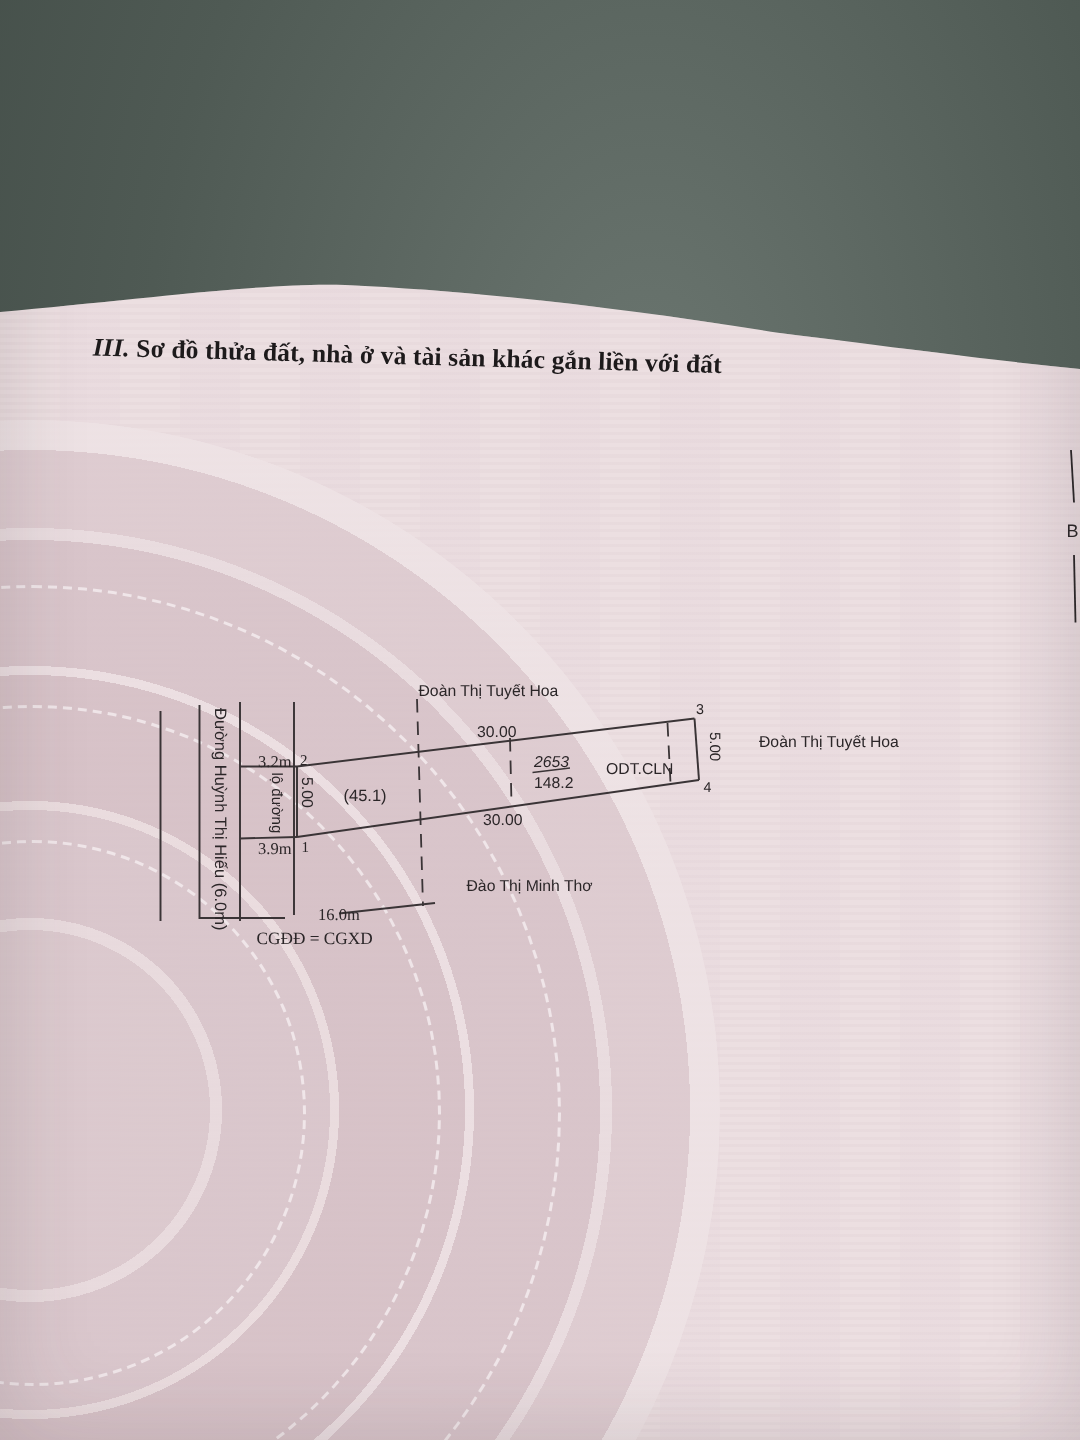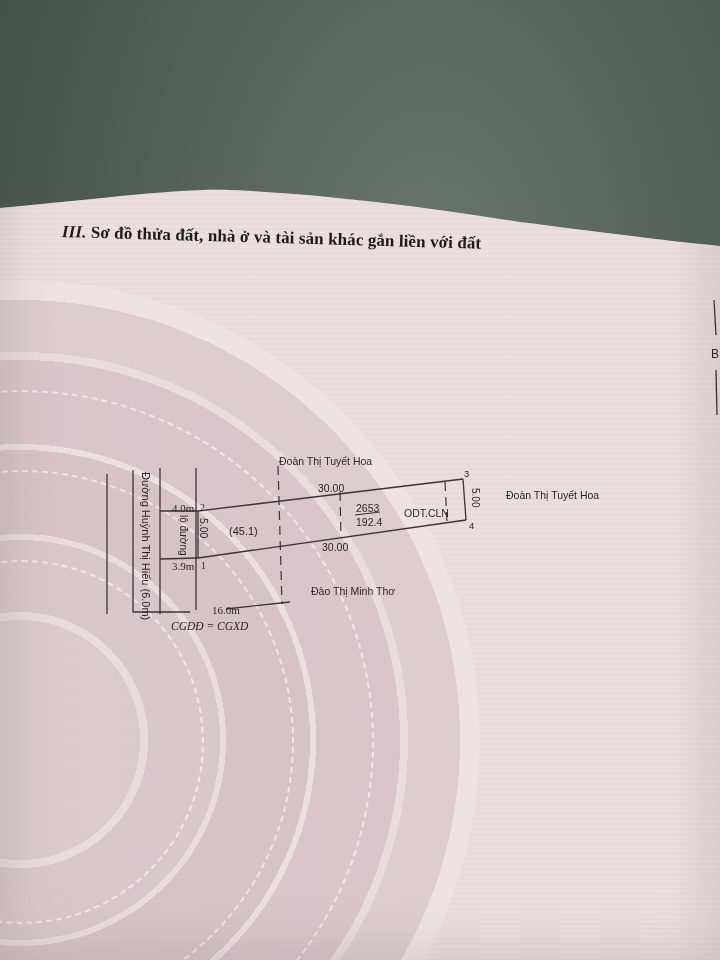--- a/index.html
+++ b/index.html
@@ -97,34 +97,34 @@
     </g>
     <g stroke="#3a3436" stroke-width="1.2" fill="none" stroke-dasharray="9,6">
       <line x1="278" y1="466" x2="282" y2="604"></line>
       <line x1="340" y1="492" x2="341" y2="536"></line>
       <line x1="445" y1="482" x2="447" y2="522"></line>
     </g>
     <line x1="355" y1="515" x2="380" y2="512" stroke="#3a3436" stroke-width="1"></line>
   </svg>
 
   <div class="lbl vert" style="left:152px;top:472px;font-size:11px;">Đường Huỳnh Thị Hiếu (6.0m)</div>
-  <div class="lbl serif" style="left:172px;top:502px;font-size:11px;">4.0m</div>
+  <div class="lbl serif" style="left:172px;top:502px;font-size:11px;">3.2m</div>
   <div class="lbl serif" style="left:172px;top:560px;font-size:11px;">3.9m</div>
   <div class="lbl serif" style="left:200px;top:502px;font-size:10px;">2</div>
   <div class="lbl serif" style="left:201px;top:560px;font-size:10px;">1</div>
   <div class="lbl vert" style="left:189px;top:515px;font-size:10px;">lộ đường</div>
   <div class="lbl vert" style="left:210px;top:518px;font-size:10.5px;">5.00</div>
   <div class="lbl" style="left:229px;top:525px;font-size:11px;text-align:right;">(45.1)</div>
   <div class="lbl serif" style="left:212px;top:604px;font-size:11px;">16.0m</div>
-  <div class="lbl serif" style="left:171px;top:620px;font-size:11.5px;font-style:italic;">CGĐĐ = CGXD</div>
+  <div class="lbl serif" style="left:171px;top:620px;font-size:11.5px;">CGĐĐ = CGXD</div>
 
   <div class="lbl" style="left:279px;top:455px;font-size:10.5px;">Đoàn Thị Tuyết Hoa</div>
   <div class="lbl" style="left:318px;top:482px;font-size:10.5px;">30.00</div>
-  <div class="lbl" style="left:356px;top:502px;font-size:10.5px;">2653</div>
-  <div class="lbl" style="left:356px;top:516px;font-size:10.5px;">192.4</div>
+  <div class="lbl" style="left:356px;top:502px;font-size:10.5px;font-style:italic;">2653</div>
+  <div class="lbl" style="left:356px;top:516px;font-size:10.5px;">148.2</div>
   <div class="lbl" style="left:404px;top:507px;font-size:10.5px;">ODT.CLN</div>
   <div class="lbl" style="left:322px;top:541px;font-size:10.5px;">30.00</div>
   <div class="lbl" style="left:311px;top:585px;font-size:10.5px;">Đào Thị Minh Thơ</div>
 
   <div class="lbl" style="left:464px;top:468px;font-size:9.5px;">3</div>
   <div class="lbl" style="left:469px;top:520px;font-size:9.5px;">4</div>
   <div class="lbl vert" style="left:481px;top:488px;font-size:10px;">5.00</div>
   <div class="lbl" style="left:506px;top:489px;font-size:10.5px;">Đoàn Thị Tuyết Hoa</div>
 
   <svg class="side-edge" width="10" height="130">

